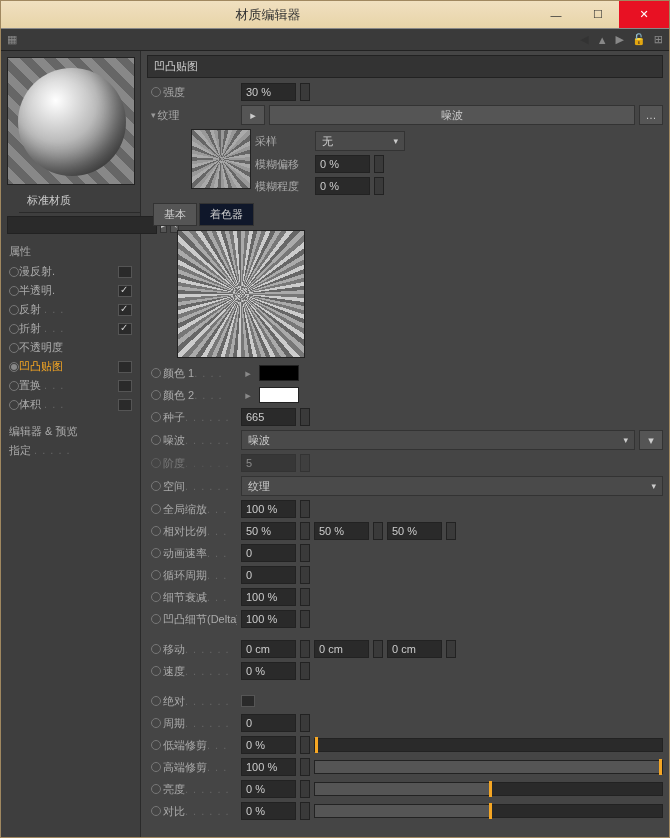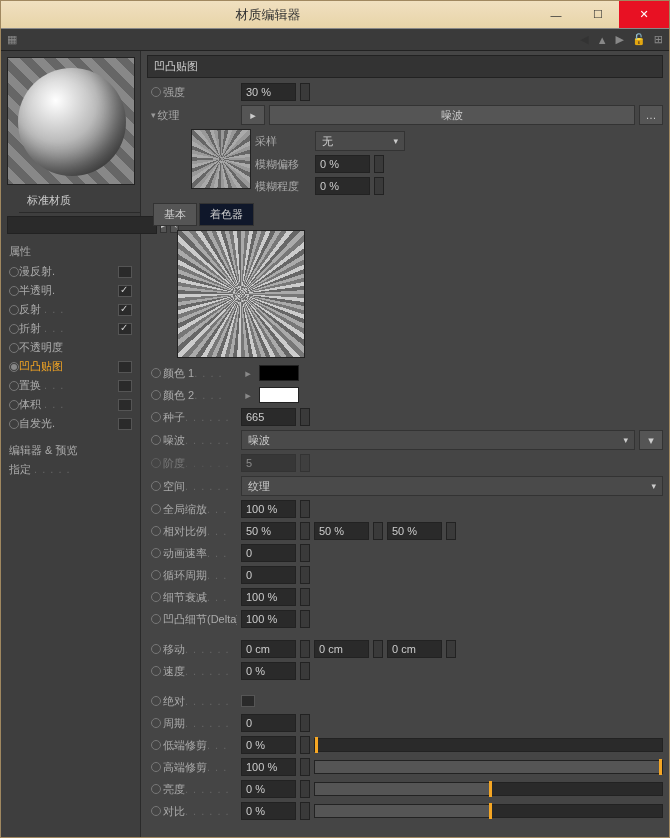--- a/index.html
+++ b/index.html
@@ -123,25 +123,20 @@
         <div class="chan">
             <span class="radio"></span>
             <span class="chan-label"><span>置换</span> <span class="dots">. . .</span></span>
             <span class="cb"></span>
           </div>
         <div class="chan">
             <span class="radio"></span>
             <span class="chan-label"><span>体积</span> <span class="dots">. . .</span></span>
             <span class="cb"></span>
           </div>
-        <div class="chan">
-            <span class="radio"></span>
-            <span class="chan-label">自发光.</span>
-            <span class="cb"></span>
-          </div>
         <div style="height:8px"></div>
         <div class="chan">
             <span class="chan-label">编辑器 &amp; 预览</span>
           </div>
         <div class="chan">
             <span class="chan-label"><span>指定</span> <span class="dots">. . . . .</span></span>
           </div>
       </div>
     </div>
 

